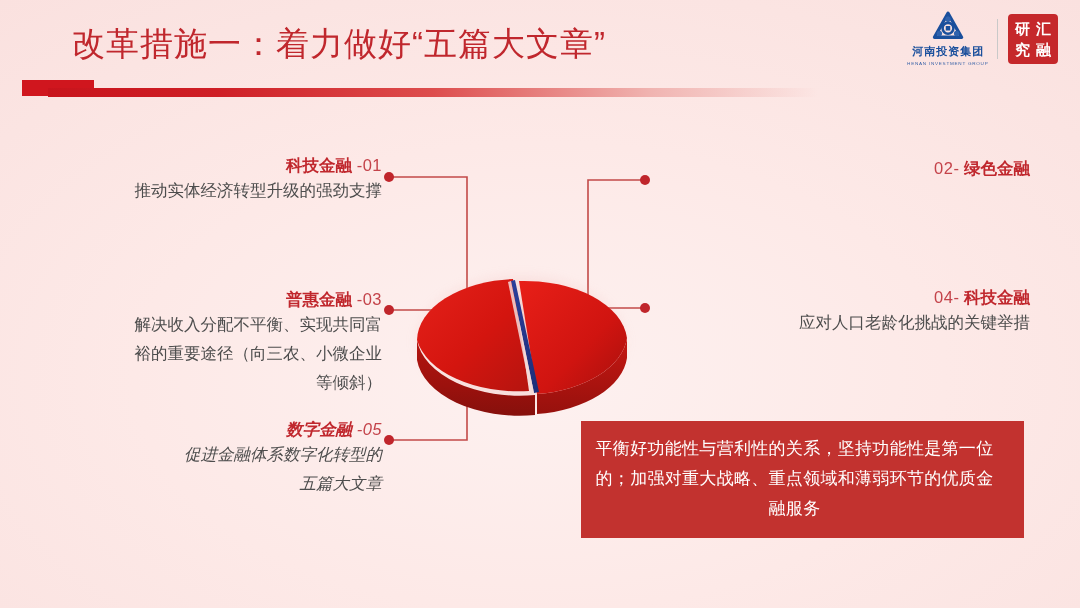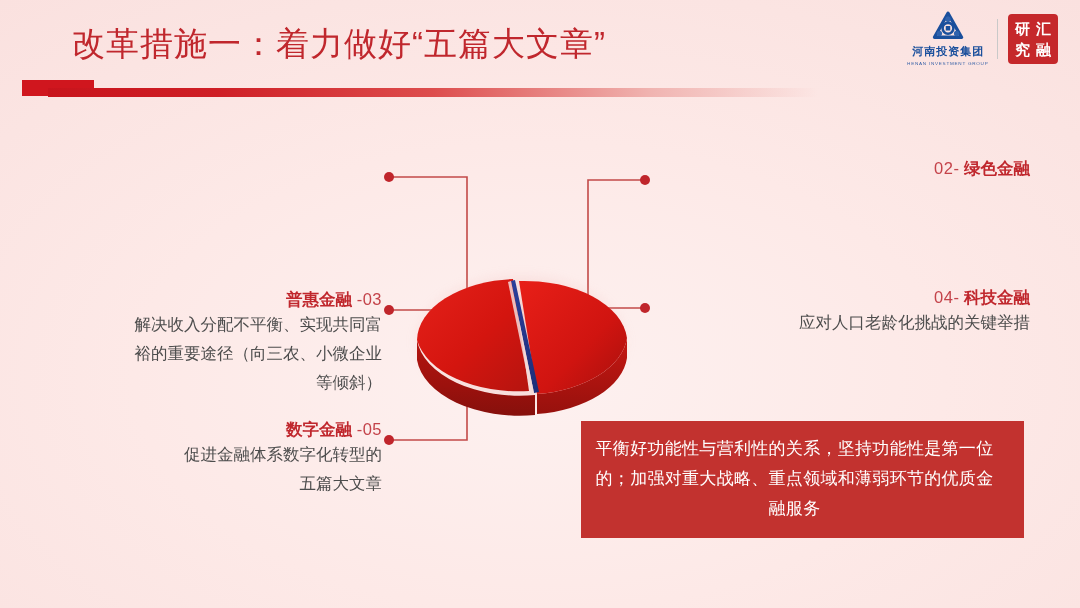--- a/index.html
+++ b/index.html
@@ -274,32 +274,39 @@
 
       <path d="M12 82 A103 62 0 0 1 108 21 L124 133 A103 62 0 0 1 12 82 Z" fill="url(#topA)"></path>
 
       <path d="M114 23 A103 62 0 0 1 222 80 A103 62 0 0 1 132 136 Z" fill="url(#topB)"></path>
 
       <path d="M110 22 L134 134 L129 135 L106 23 Z" fill="url(#blueG)"></path>
       <path d="M106 23 L129 135 L126 136 L103 24 Z" fill="#f3d9d8" opacity="0.85"></path>
     </svg>
   </div>
 
+  <div class="item right-align" style="left:62px; top:154px; width:320px;">
+    <div class="item-head">
+      <span>科技金融</span>
+      <span class="num">-01</span>
+    </div>
+    <div class="item-desc">推动实体经济转型升级的强劲支撑</div>
+  </div>
 
   <div class="item right-align" style="left:62px; top:288px; width:320px;">
     <div class="item-head">
       <span>普惠金融</span>
       <span class="num">-03</span>
     </div>
     <div class="item-desc">解决收入分配不平衡、实现共同富
 裕的重要途径（向三农、小微企业
 等倾斜）</div>
   </div>
 
-  <div class="item right-align" style="left:62px; top:418px; width:320px;">
+  <div class="item right-align" style="left:62px; top:418px; width:320px;font-style:italic;">
     <div class="item-head">
       <span>数字金融</span>
       <span class="num">-05</span>
     </div>
     <div class="item-desc">促进金融体系数字化转型的
 五篇大文章</div>
   </div>
 
   <div class="item left-align" style="left:670px; top:157px; width:360px;">
     <div class="item-head">

